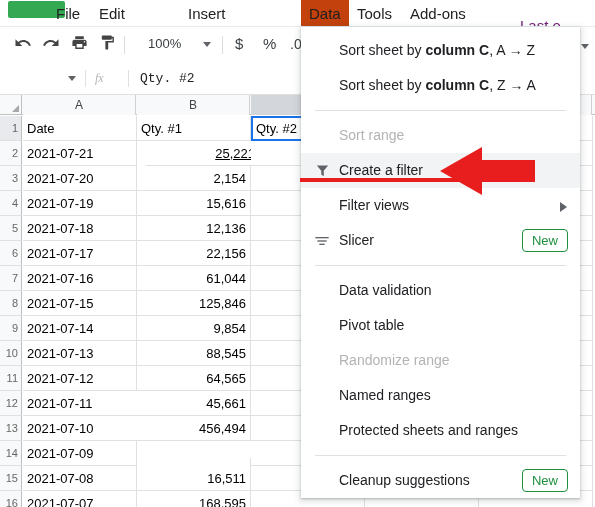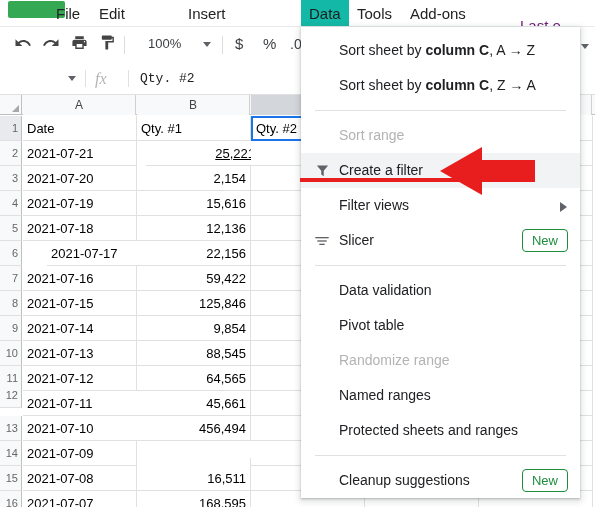--- a/index.html
+++ b/index.html
@@ -21,21 +21,21 @@
   }
   .logo-sq {
     position:absolute; left:8px; top:1px; width:57px; height:17px;
     background:#34a853; border-radius:2px;
   }
   .menu-item {
     position:absolute; top:0; height:27px; line-height:27px;
     font-size:15px; color:#222; padding:0 8px; white-space:nowrap;
     cursor:default;
   }
-  .menu-item.active { background:#14b8a6; color:#1e1e1e; }
+  .menu-item.active { background:#c2410c; color:#1e1e1e; }
   .menu-last {
     position:absolute; top:12px; height:27px; line-height:27px;
     font-size:15px; color:#701a75; white-space:nowrap;
     text-decoration: underline; text-underline-offset:2px;
   }
   .menubar-border {
     position:absolute; left:0; top:26px; width:595px; height:1px;
     background:#e8eaed;
   }
 
@@ -69,21 +69,21 @@
     position:absolute; left:0; top:62px; width:595px; height:33px;
     background:#fff; border-bottom:1px solid #e0e0e0;
   }
   .namebox-caret {
     position:absolute; left:68px; top:14px;
     width:0;height:0;border-left:4px solid transparent;border-right:4px solid transparent;
     border-top:5px solid #5f6368;
   }
   .fb-sep { position:absolute; top:8px; width:1px; height:17px; background:#e0e0e0; }
   .fx-glyph {
-    position:absolute; left:95px; top:7px; font-size:16px; color:#b5b5b5;
+    position:absolute; left:95px; top:7px; font-size:12px; color:#b5b5b5;
     font-family:"Liberation Serif", serif; font-style:italic; line-height:19px;
   }
   .fb-value {
     position:absolute; left:140px; top:8px; font-size:13px; color:#222;
     font-family:"Liberation Mono", monospace; line-height:18px;
   }
 
   
   .grid { position:absolute; left:0; top:95px; width:595px; height:412px; overflow:hidden; }
 
@@ -238,21 +238,21 @@
         <div class="rowhead" style="top: 46px;">2</div>
         <div class="rowhead" style="top: 71px;">3</div>
         <div class="rowhead" style="top: 96px;">4</div>
         <div class="rowhead" style="top: 121px;">5</div>
         <div class="rowhead" style="top: 146px;">6</div>
         <div class="rowhead" style="top: 171px;">7</div>
         <div class="rowhead" style="top: 196px;">8</div>
         <div class="rowhead" style="top: 221px;">9</div>
         <div class="rowhead" style="top: 246px;">10</div>
         <div class="rowhead" style="top: 271px;">11</div>
-        <div class="rowhead" style="top: 288px;">12</div>
+        <div class="rowhead" style="top: 296px;">12</div>
         <div class="rowhead" style="top: 321px;">13</div>
         <div class="rowhead" style="top: 346px;">14</div>
         <div class="rowhead" style="top: 371px;">15</div>
         <div class="rowhead" style="top: 396px;">16</div>
       </div>
     <div id="cells">
         <div class="cell txt" style="left: 23px; top: 21px; width: 114px;">Date</div>
         <div class="cell txt" style="left: 137px; top: 21px; width: 114px;">Qty. #1</div>
         <div class="cell txt active" style="left: 251px; top: 21px; width: 114px;">Qty. #2</div>
         <div class="cell txt" style="left: 365px; top: 21px; width: 114px;"></div>
@@ -270,27 +270,27 @@
         <div class="cell txt" style="left: 23px; top: 96px; width: 114px;">2021-07-19</div>
         <div class="cell num" style="left: 137px; top: 96px; width: 114px;">15,616</div>
         <div class="cell num" style="left: 251px; top: 96px; width: 114px;"></div>
         <div class="cell num" style="left: 365px; top: 96px; width: 114px;"></div>
         <div class="cell num" style="left: 479px; top: 96px; width: 114px;"></div>
         <div class="cell txt" style="left: 23px; top: 121px; width: 114px;">2021-07-18</div>
         <div class="cell num" style="left: 137px; top: 121px; width: 114px;">12,136</div>
         <div class="cell num" style="left: 251px; top: 121px; width: 114px;"></div>
         <div class="cell num" style="left: 365px; top: 121px; width: 114px;"></div>
         <div class="cell num" style="left: 479px; top: 121px; width: 114px;"></div>
-        <div class="cell txt" style="left: 23px; top: 146px; width: 114px; margin-left: 24px;">2021-07-17</div>
+        <div class="cell txt" style="left: 23px; top: 146px; width: 114px;">2021-07-17</div>
         <div class="cell num" style="left: 137px; top: 146px; width: 114px;">22,156</div>
         <div class="cell num" style="left: 251px; top: 146px; width: 114px;"></div>
         <div class="cell num" style="left: 365px; top: 146px; width: 114px;"></div>
         <div class="cell num" style="left: 479px; top: 146px; width: 114px;"></div>
         <div class="cell txt" style="left: 23px; top: 171px; width: 114px;">2021-07-16</div>
-        <div class="cell num" style="left: 137px; top: 171px; width: 114px;">59,422</div>
+        <div class="cell num" style="left: 137px; top: 171px; width: 114px;">61,044</div>
         <div class="cell num" style="left: 251px; top: 171px; width: 114px;"></div>
         <div class="cell num" style="left: 365px; top: 171px; width: 114px;"></div>
         <div class="cell num" style="left: 479px; top: 171px; width: 114px;"></div>
         <div class="cell txt" style="left: 23px; top: 196px; width: 114px;">2021-07-15</div>
         <div class="cell num" style="left: 137px; top: 196px; width: 114px;">125,846</div>
         <div class="cell num" style="left: 251px; top: 196px; width: 114px;"></div>
         <div class="cell num" style="left: 365px; top: 196px; width: 114px;"></div>
         <div class="cell num" style="left: 479px; top: 196px; width: 114px;"></div>
         <div class="cell txt" style="left: 23px; top: 221px; width: 114px;">2021-07-14</div>
         <div class="cell num" style="left: 137px; top: 221px; width: 114px;">9,854</div>

